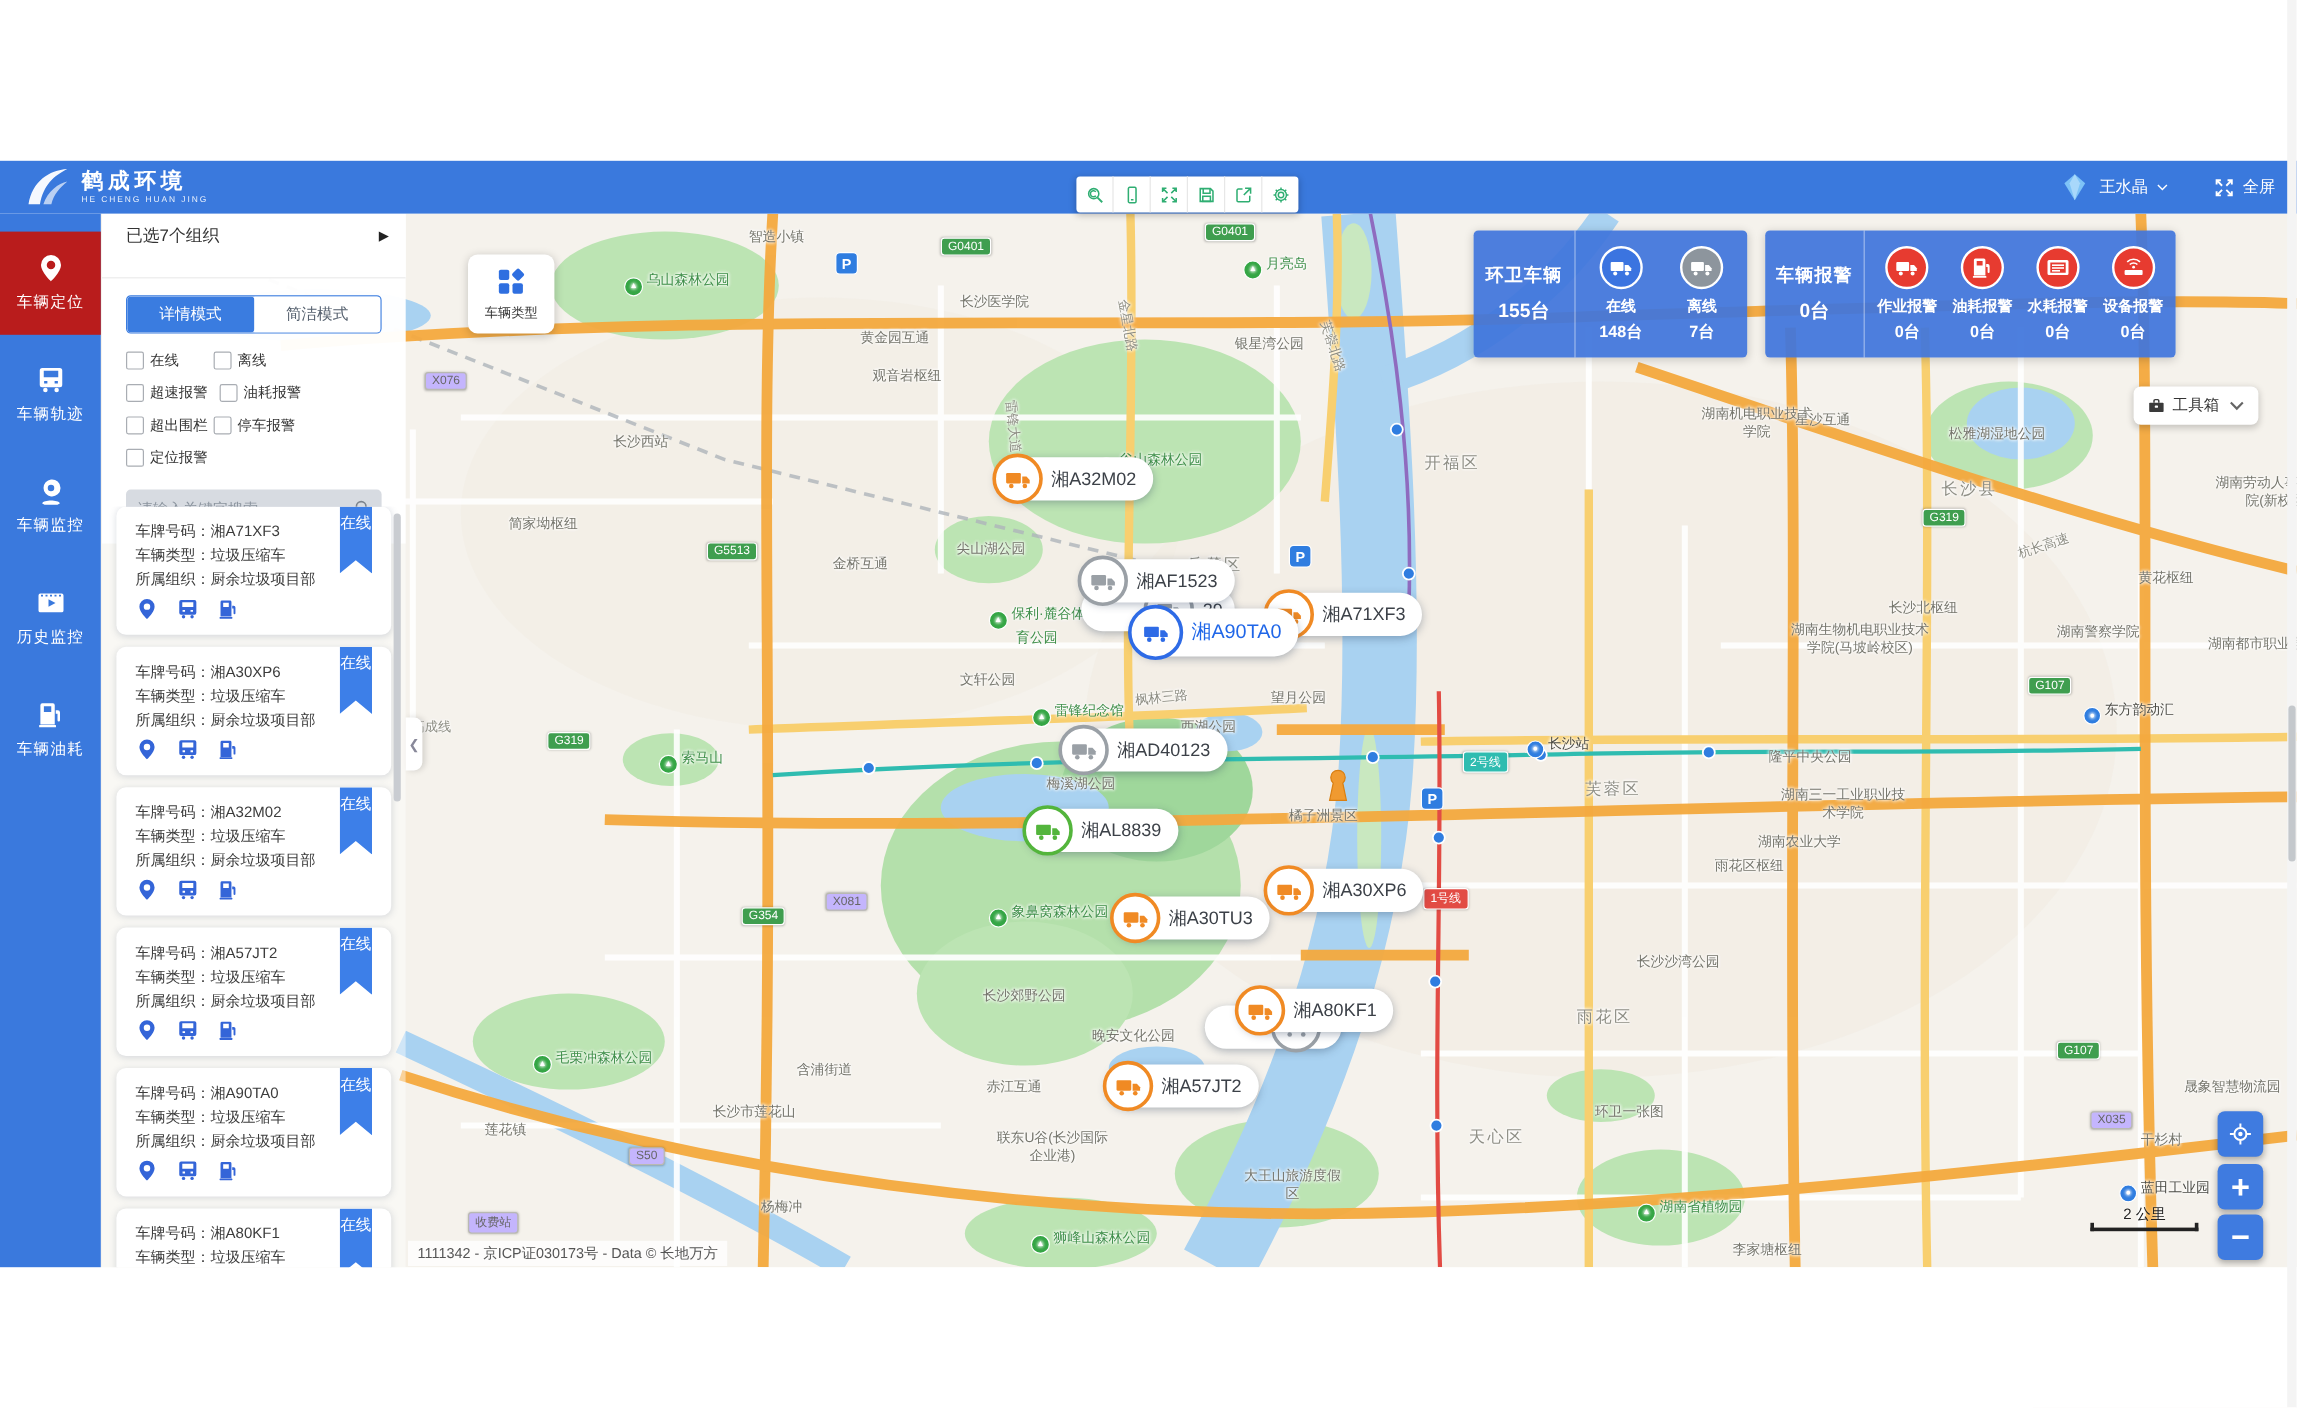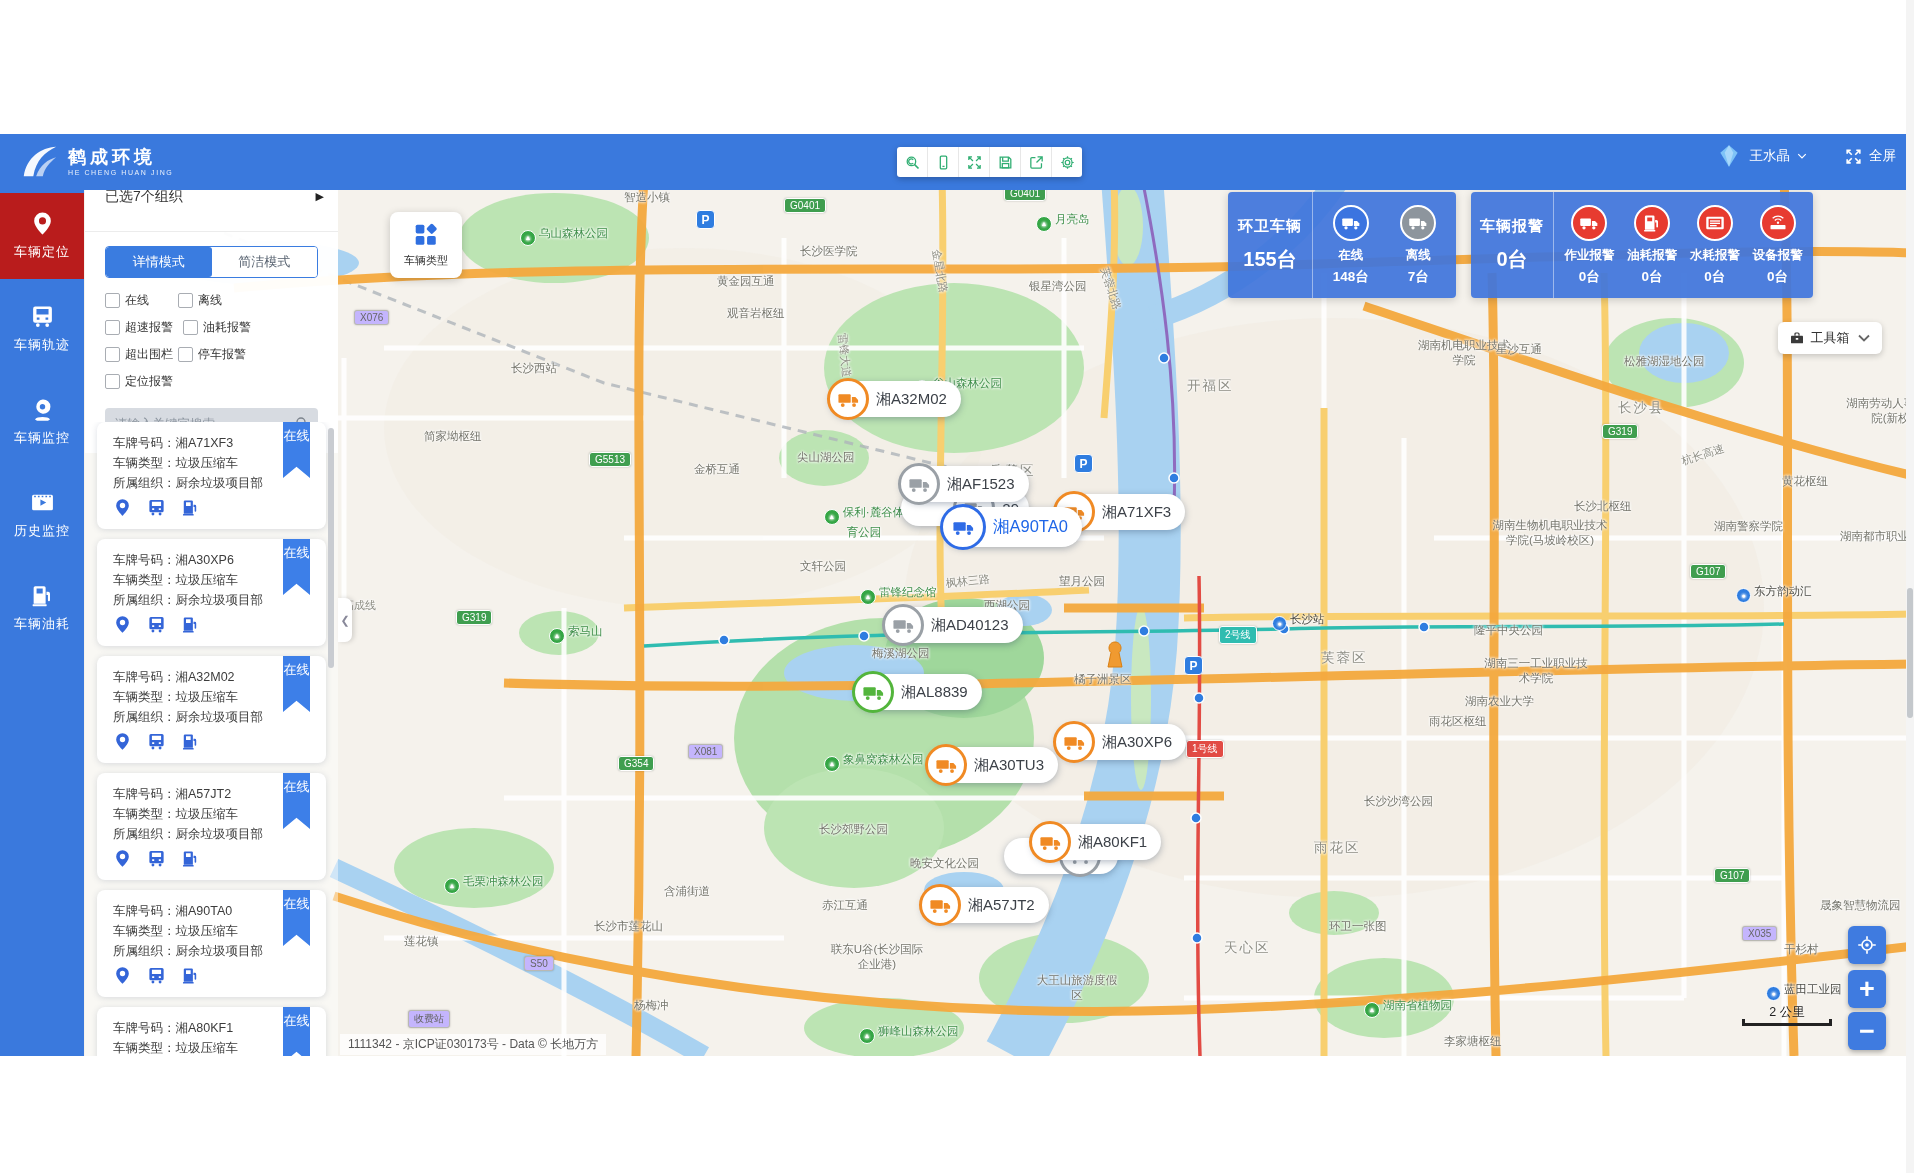--- a/index.html
+++ b/index.html
@@ -1,19 +1,19 @@
 <!DOCTYPE html>
 <html><head>
 <meta charset="utf-8">
 <style>
   html,body{margin:0;padding:0;background:#fff;}
   .stage{position:relative;width:1914px;height:1173px;background:#fff;overflow:hidden;
          font-family:"Liberation Sans","DejaVu Sans",sans-serif;-webkit-font-smoothing:antialiased;}
   
-  .topbar{position:absolute;left:0;top:134px;width:1914px;height:56px;background:#3a79dd;z-index:40;display:flex;align-items:center;}
+  .topbar{position:absolute;left:0;top:134px;width:1914px;height:44px;background:#3a79dd;z-index:40;display:flex;align-items:center;}
   .brand{display:flex;align-items:center;margin-left:18px;}
   .brand .mark{width:42px;height:40px;}
   .brand-txt{margin-left:8px;color:#fff;line-height:1;}
   .brand-cn{font-size:18px;font-weight:bold;letter-spacing:4px;}
   .brand-en{font-size:7px;letter-spacing:1.6px;margin-top:3px;opacity:.9;}
   .topnav{position:absolute;left:292px;top:0;height:44px;display:flex;}
   .nav-item{height:44px;line-height:44px;padding:0 28px;color:#fff;font-size:15.5px;cursor:pointer;}
   .nav-item.active{background:#2c63c9;}
   .user-zone{position:absolute;right:18px;top:0;height:44px;display:flex;align-items:center;color:#fff;}
   .avatar{width:26px;height:26px;}
@@ -75,21 +75,21 @@
               box-shadow:0 2px 8px rgba(0,0,0,.2);display:flex;flex-direction:column;align-items:center;justify-content:center;z-index:8;cursor:pointer;}
   .vtype-card svg{width:26px;height:26px;}
   .vtype-card .vt-lab{font-size:11px;color:#333;margin-top:5px;}
   
   .stat-panel{position:absolute;top:14px;background:rgba(64,117,219,.93);border-radius:4px;color:#fff;display:flex;z-index:8;box-shadow:0 2px 8px rgba(0,0,0,.18);}
   .sp-fleet{left:1144px;width:228px;height:106px;}
   .sp-alarm{left:1387px;width:342px;height:106px;}
   .sp-head{flex:0 0 84px;display:flex;flex-direction:column;align-items:center;justify-content:center;border-right:1px solid rgba(255,255,255,.45);}
   .sp-alarm .sp-head{flex:0 0 82px;}
   .sp-title{font-size:15px;font-weight:bold;letter-spacing:1px;}
-  .sp-value{font-size:20px;font-weight:bold;margin-top:10px;}
+  .sp-value{font-size:16px;font-weight:bold;margin-top:10px;}
   .sp-cols{flex:1;display:flex;align-items:center;justify-content:space-around;padding:0 4px;}
   .sp-col{display:flex;flex-direction:column;align-items:center;}
   .sp-ico{width:36px;height:36px;border-radius:50%;border:2px solid #fff;display:flex;align-items:center;justify-content:center;color:#fff;box-sizing:border-box;}
   .sp-ico svg{width:20px;height:20px;}
   .ico-blue{background:#3b74e0;}
   .ico-gray{background:#8d959d;}
   .ico-red{background:#e73b30;}
   .sp-col .cl{font-size:12.5px;margin-top:6px;font-weight:bold;}
   .sp-col .cv{font-size:13.5px;font-weight:bold;margin-top:4px;}
   
@@ -361,21 +361,21 @@
         <div class="ml k-place wrap" style="left: 1406px; top: 340px; width: 120px;">湖南生物机电职业技术学院(马坡岭校区)</div>
         <div class="ml k-poi" style="left: 1652px; top: 406px;"><span class="bdot">●</span>东方韵动汇</div>
         <div class="ml k-bg" style="left: 700px; top: 20px;">G0401</div>
         <div class="ml k-bg" style="left: 920px; top: 8px;">G0401</div>
         <div class="ml k-bw" style="left: 270px; top: 132px;">X076</div>
         <div class="ml k-bg" style="left: 505px; top: 274px;">G5513</div>
         <div class="ml k-bg" style="left: 372px; top: 432px;">G319</div>
         <div class="ml k-bg" style="left: 534px; top: 578px;">G354</div>
         <div class="ml k-bw" style="left: 604px; top: 566px;">X081</div>
         <div class="ml k-bw" style="left: 440px; top: 778px;">S50</div>
-        <div class="ml k-bw" style="left: 324px; top: 832px;">收费站</div>
+        <div class="ml k-bw" style="left: 306px; top: 832px;">收费站</div>
         <div class="ml k-bg" style="left: 1518px; top: 246px;">G319</div>
         <div class="ml k-bg" style="left: 1606px; top: 386px;">G107</div>
         <div class="ml k-bg" style="left: 1630px; top: 690px;">G107</div>
         <div class="ml k-bw" style="left: 1658px; top: 748px;">X035</div>
         <div class="ml k-bt" style="left: 1135px; top: 448px;">2号线</div>
         <div class="ml k-br" style="left: 1102px; top: 562px;">1号线</div>
         <div class="ml k-pk" style="left: 612px; top: 32px;">P</div>
         <div class="ml k-pk" style="left: 990px; top: 276px;">P</div>
         <div class="ml k-pk" style="left: 1100px; top: 478px;">P</div>
       </div>

